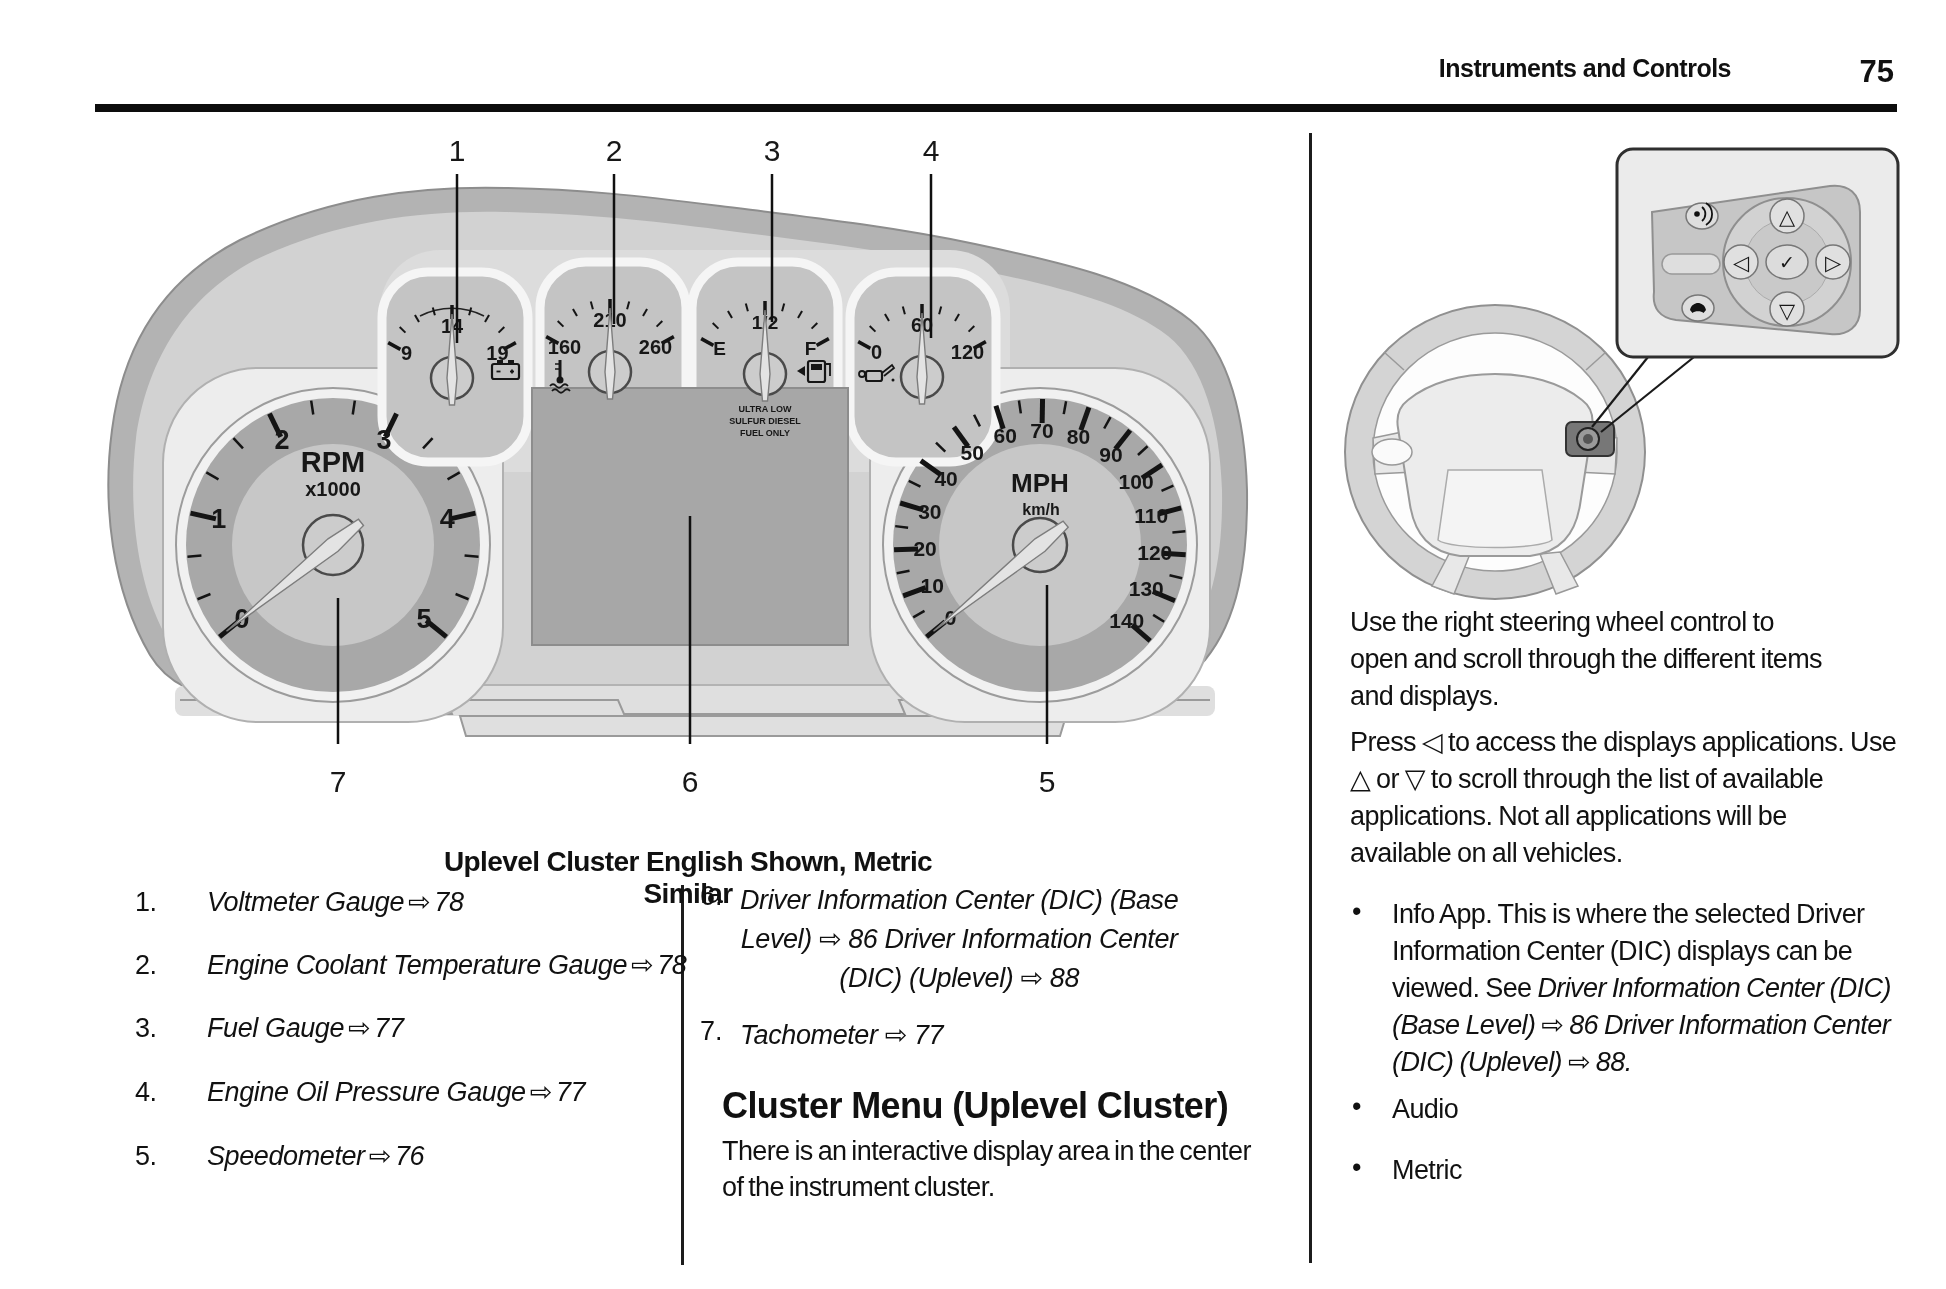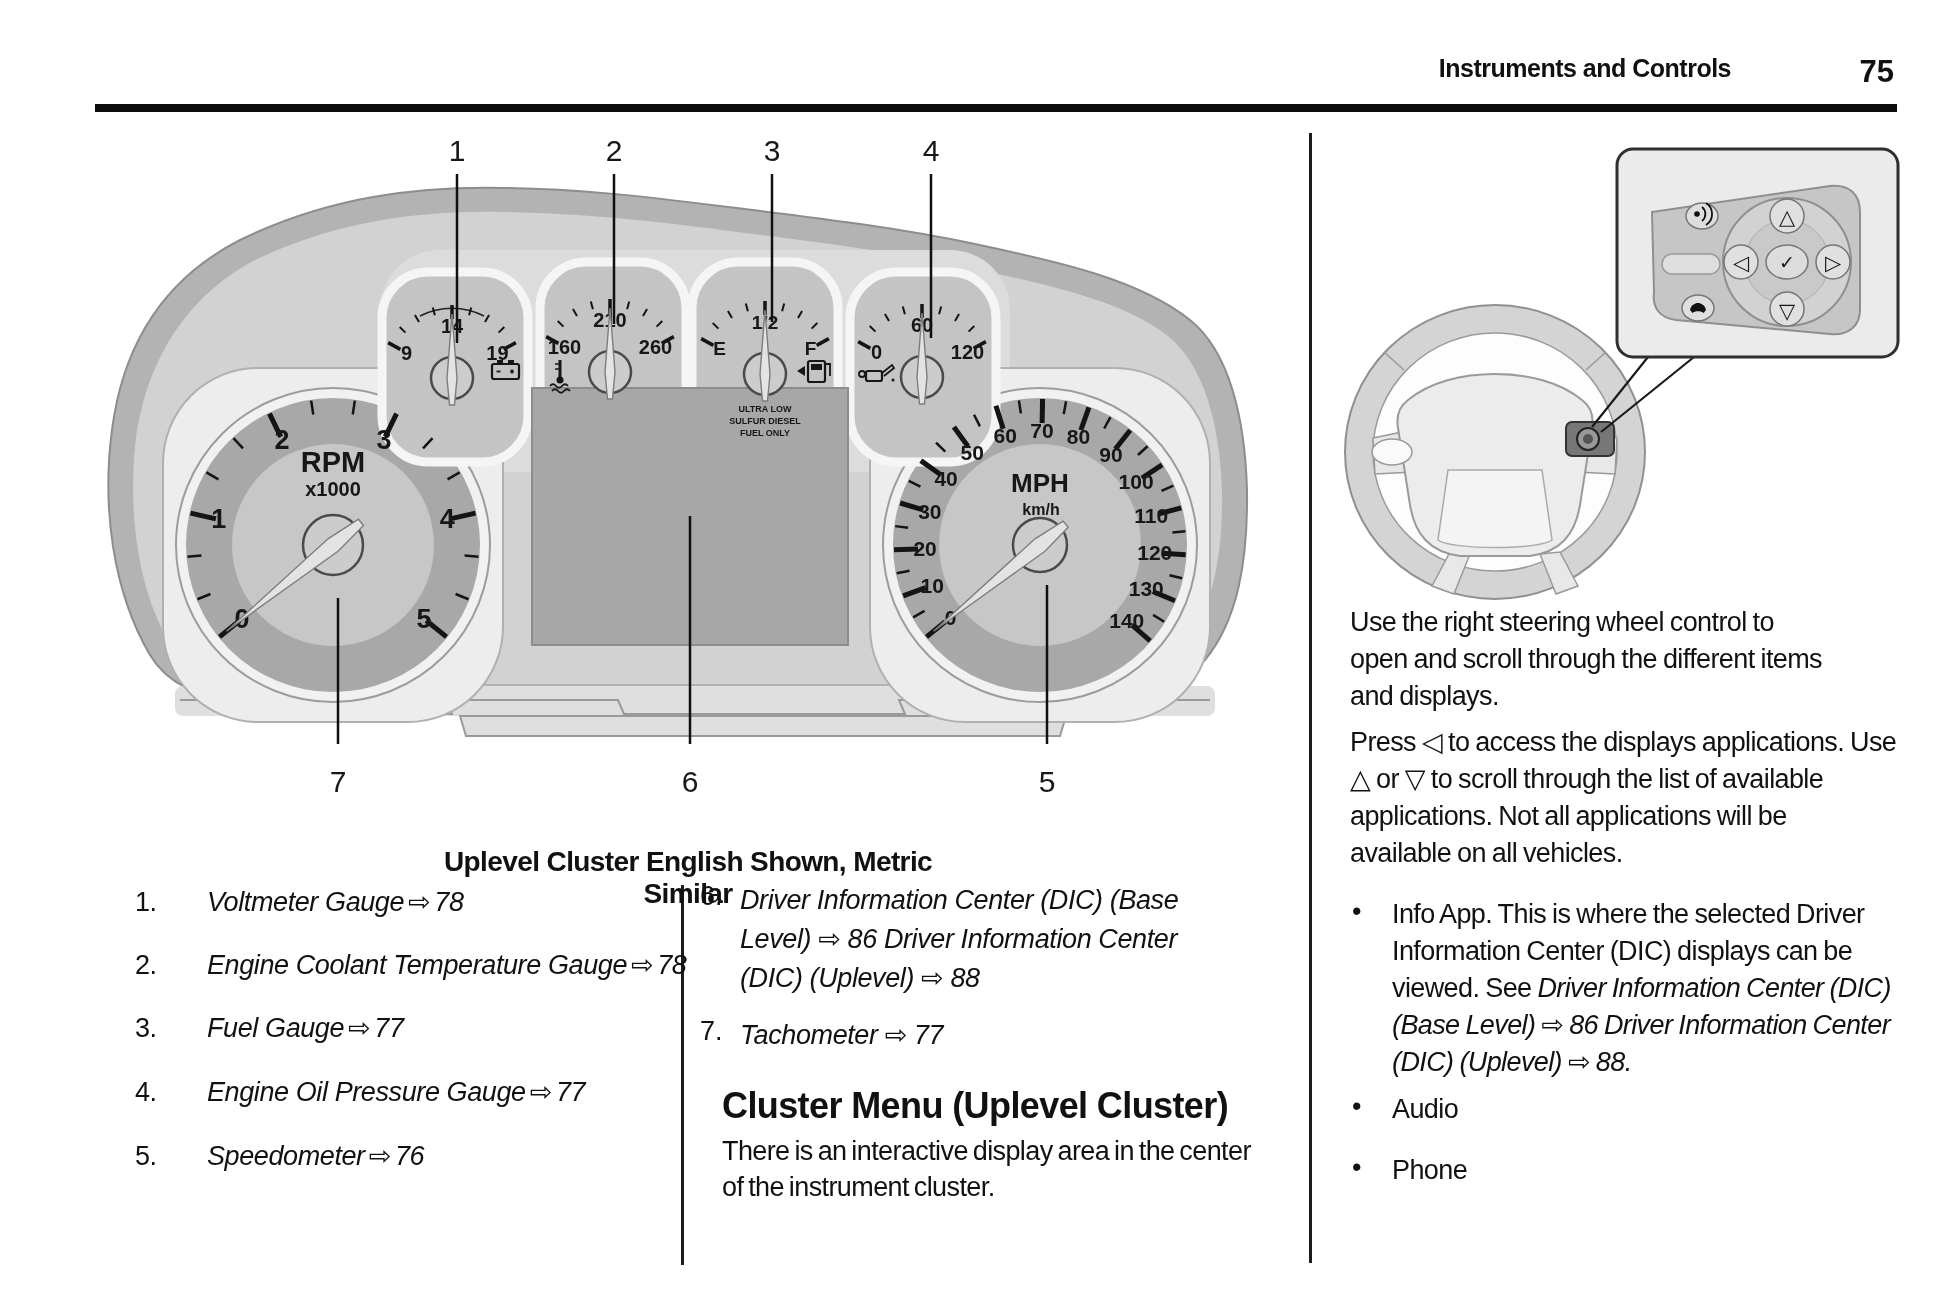--- a/index.html
+++ b/index.html
@@ -9,21 +9,21 @@
   .hdr-title{top:54px;right:215px;font-size:25px;font-weight:bold;letter-spacing:-0.5px;}
   .hdr-page{top:54px;right:52px;font-size:31px;font-weight:bold;}
   .rule{left:95px;top:104px;width:1802px;height:8px;background:#0d0d0d;}
   .vdiv{width:3px;background:#1c1c1c;}
   .caption{left:408px;top:821px;width:560px;text-align:center;font-size:28px;font-weight:bold;letter-spacing:-0.6px;margin-top:25px;}
   .li{position:absolute;left:107px;font-size:27px;letter-spacing:-0.4px;white-space:nowrap;margin-left:28px;}
   .li .num{display:inline-block;width:72px;font-style:normal;}
   .li .lbl,.li .pg{font-style:italic;}
   .li .arr{margin:0 4px;}
   .mnum{position:absolute;left:700px;font-size:27px;}
-  .mtext{position:absolute;left:740px;font-size:27px;font-style:italic;line-height:39px;white-space:pre-line;letter-spacing:-0.4px;}
+  .mtext{position:absolute;left:740px;font-size:27px;font-style:italic;line-height:39px;white-space:pre-line;letter-spacing:-0.4px;text-align:center;}
   .mhead{position:absolute;left:722px;top:1085px;font-size:36px;font-weight:bold;letter-spacing:-0.6px;text-align:right;}
   .mpara{position:absolute;left:722px;top:1133px;font-size:27px;line-height:36px;white-space:pre-line;letter-spacing:-0.6px;word-spacing:-2px;}
   .rpara{position:absolute;left:1350px;width:596px;font-size:27px;line-height:37px;white-space:pre-line;letter-spacing:-0.6px;word-spacing:-1px;}
   .bdot{position:absolute;left:1352px;font-size:27px;}
   .btext{position:absolute;left:1392px;width:548px;font-size:27px;line-height:37px;letter-spacing:-0.6px;word-spacing:-1px;}
   .btext .pre{white-space:pre-line;}
   .btext .it{font-style:italic;white-space:pre-line;}
   svg{font-family:"Liberation Sans","DejaVu Sans",sans-serif;}
   svg text{fill:#171717;}
 </style>
@@ -363,15 +363,15 @@
   <div class="btext" style="top:896px">
     <span class="pre">Info App. This is where the selected Driver
 Information Center (DIC) displays can be
 viewed. See </span><span class="it">Driver Information Center (DIC)
 (Base Level) ⇨ 86 Driver Information Center
 (DIC) (Uplevel) ⇨ 88.</span>
   </div>
   <div class="bdot" style="top:1091px">•</div>
   <div class="btext" style="top:1091px">Audio</div>
   <div class="bdot" style="top:1152px">•</div>
-  <div class="btext" style="top:1152px">Phone</div>
+  <div class="btext" style="top:1152px">Metric</div>
 
 </div>
 
 </body></html>

